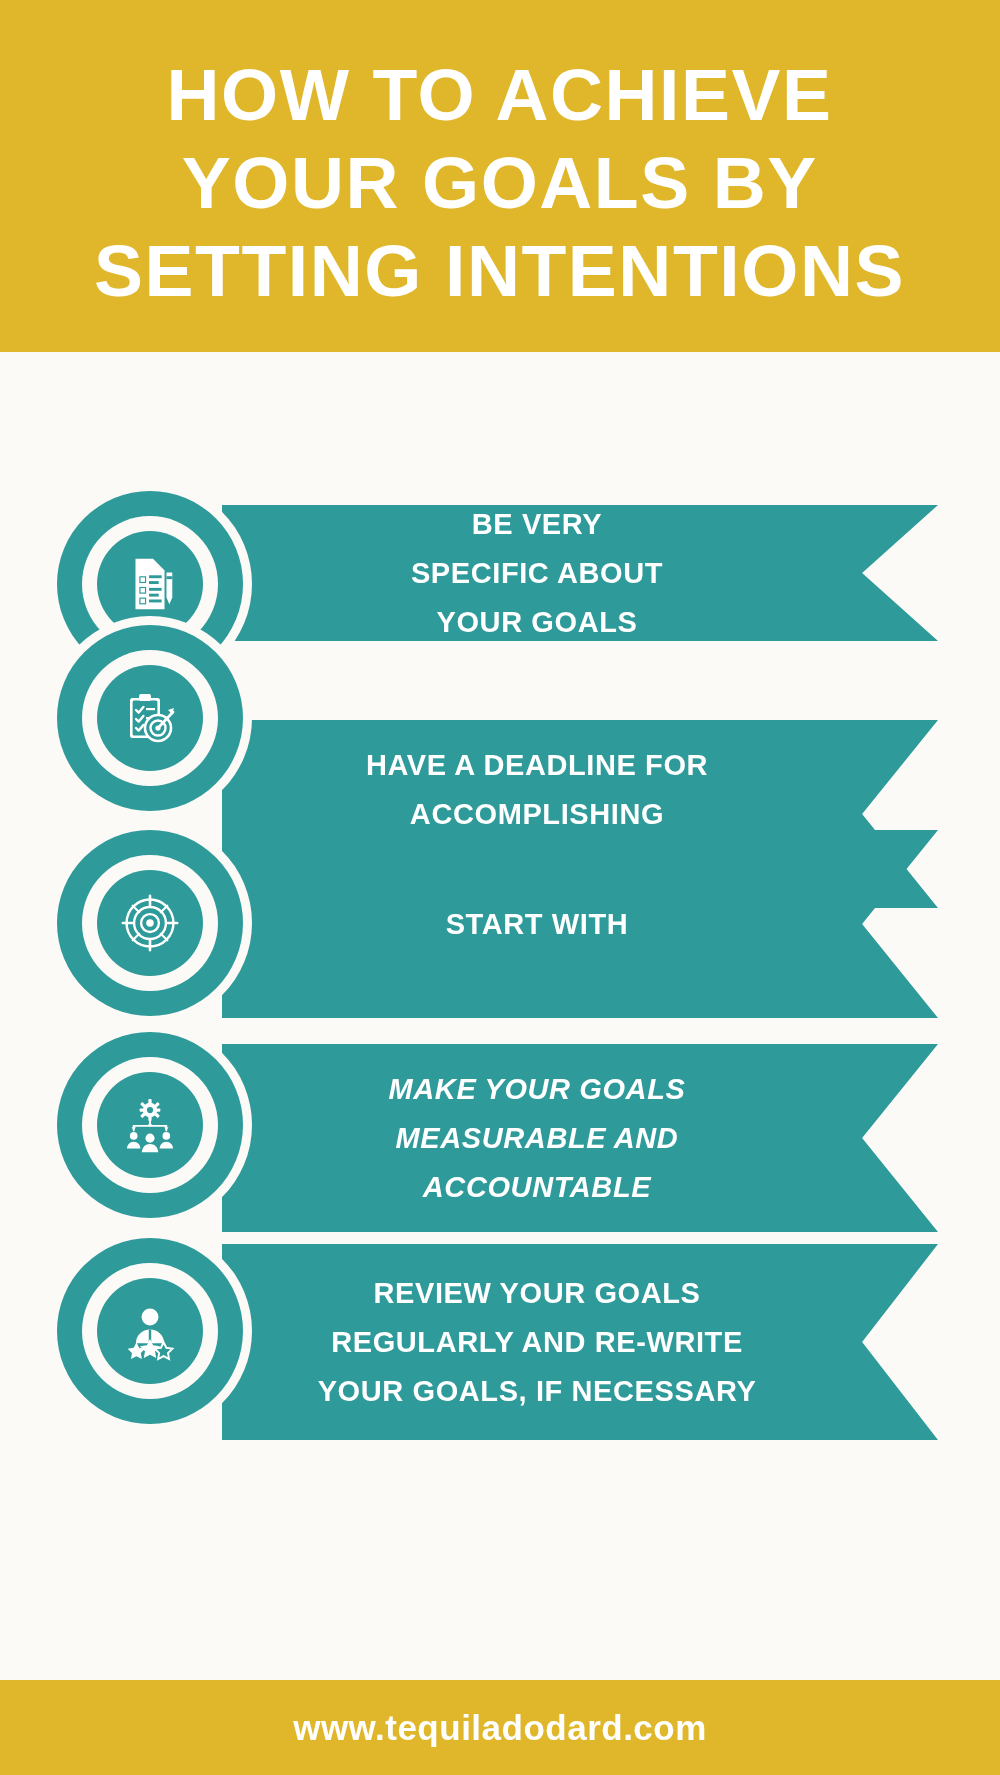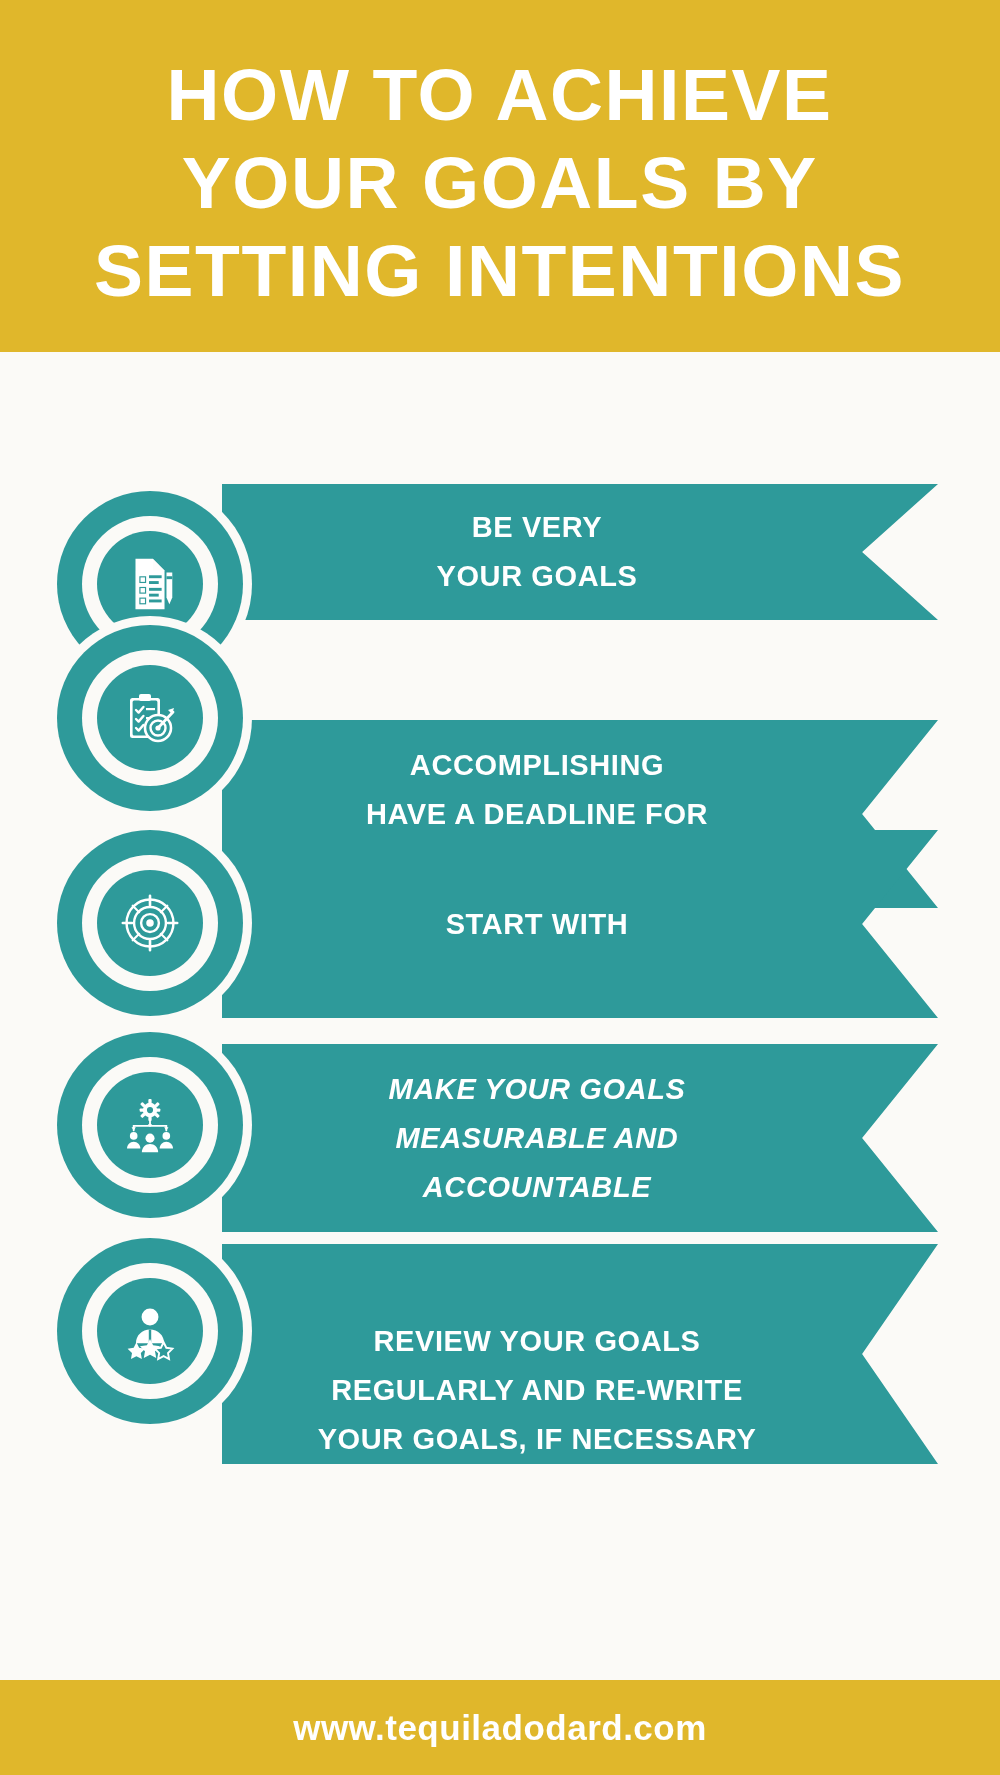--- a/index.html
+++ b/index.html
@@ -152,22 +152,23 @@
 
   <div class="header-band">
     <div class="header-line">HOW TO ACHIEVE</div>
     <div class="header-line">YOUR GOALS BY</div>
     <div class="header-line">SETTING INTENTIONS</div>
   </div>
 
   <div class="rows">
 
     <div class="row">
-      <div class="banner" style="top:132px; height:136px;">
+      <div class="banner" style="top:153px; height:136px;">
         <div class="banner-line">BE VERY</div>
+        <div class="banner-line">SPECIFIC ABOUT</div>
         <div class="banner-line">YOUR GOALS</div>
       </div>
       <div class="badge" style="top:139px;">
         <div class="badge-ring">
           <div class="badge-core">
 
             <svg width="62" height="62" viewBox="0 0 64 64">
               <path fill="#FFFFFF" d="M17 6h18l12 12v40H17z"></path>
               <path fill="#FBFAF7" d="M35 6l12 12H35z" opacity="0.55"></path>
               <rect x="21" y="24" width="7" height="7" fill="#2E9A9A"></rect>
@@ -184,22 +185,22 @@
               <path fill="#FFFFFF" d="M49 20h6v26l-3 7-3-7z"></path>
               <rect x="49" y="24" width="6" height="3" fill="#2E9A9A"></rect>
             </svg>
           </div>
         </div>
       </div>
     </div>
 
     <div class="row">
       <div class="banner" style="top:368px; height:188px;">
+        <div class="banner-line">HAVE A DEADLINE FOR</div>
         <div class="banner-line">ACCOMPLISHING</div>
-        <div class="banner-line">HAVE A DEADLINE FOR</div>
         <div class="banner-line">EACH GOAL</div>
       </div>
       <div class="badge" style="top:273px;">
         <div class="badge-ring">
           <div class="badge-core">
 
             <svg width="64" height="64" viewBox="0 0 64 64">
               <rect x="12" y="12" width="30" height="40" rx="2.5" fill="#FFFFFF"></rect>
               <rect x="14.6" y="14.6" width="24.8" height="34.8" rx="1.5" fill="#2E9A9A"></rect>
               <rect x="21" y="8" width="12" height="7" rx="2" fill="#FFFFFF"></rect>
@@ -272,21 +273,21 @@
                 <circle cx="32" cy="46.5" r="5"></circle>
                 <path d="M23 62c0-5.2 4-9 9-9s9 3.8 9 9z"></path>
               </g>
             </svg>
           </div>
         </div>
       </div>
     </div>
 
     <div class="row">
-      <div class="banner" style="top:892px; height:220px;justify-content:flex-end;">
+      <div class="banner" style="top:892px; height:196px;">
         <div class="banner-line">REVIEW YOUR GOALS</div>
         <div class="banner-line">REGULARLY AND RE-WRITE</div>
         <div class="banner-line">YOUR GOALS, IF NECESSARY</div>
       </div>
       <div class="badge" style="top:886px;">
         <div class="badge-ring">
           <div class="badge-core">
 
             <svg width="60" height="60" viewBox="0 0 64 64">
               <circle cx="32" cy="17" r="9" fill="#FFFFFF"></circle>

